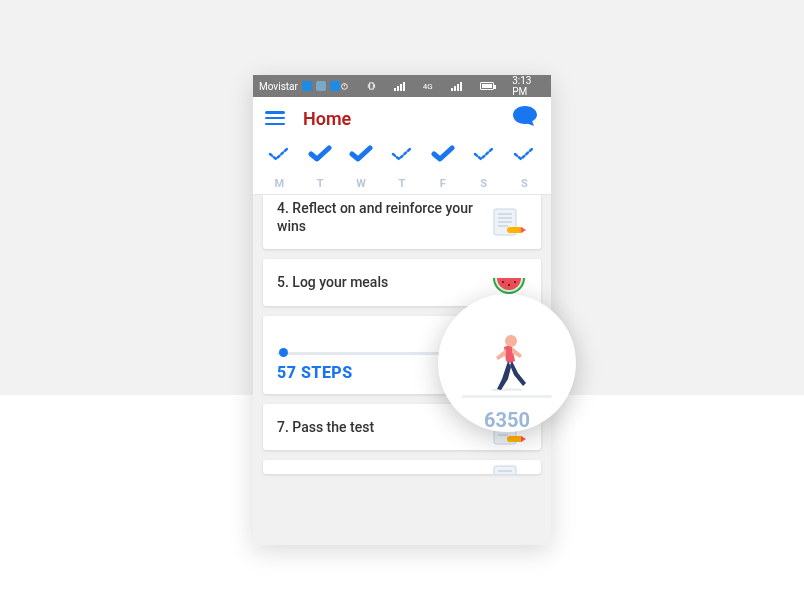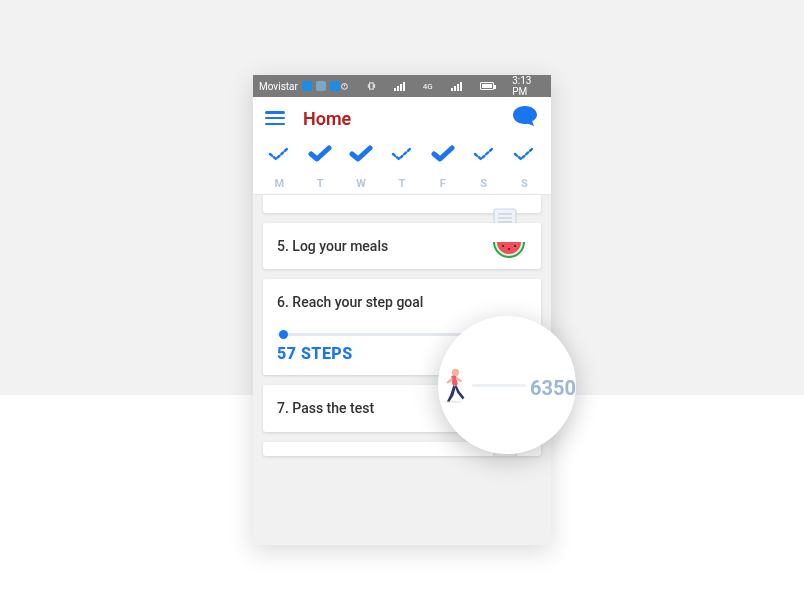--- a/index.html
+++ b/index.html
@@ -145,30 +145,30 @@
     background: #000;
     display: flex;
     align-items: center;
     justify-content: space-around;
   }
   .navbar svg { display:block; }
   
   .bubble {
     position: absolute;
     left: 438px;
-    top: 316px;
+    top: 294px;
     width: 138px;
     height: 138px;
     border-radius: 50%;
     background: #fff;
     box-shadow: 0 6px 26px rgba(0,0,0,0.22);
     display: flex;
-    flex-direction: row;
-    align-items: center;
-    justify-content: flex-start;
+    flex-direction: column;
+    align-items: center;
+    justify-content: flex-end;
     gap: 4px;
   }
   .bubble-track {
     width: 90px; height: 3px; background: #eceff3; border-radius: 2px;
     position: relative;
   }
   .bubble-count {
     font-size: 20px;
     font-weight: 700;
     color: #9bb7d8;
@@ -291,20 +291,21 @@
             <path d="M3 9 L9 14 L21 3" fill="none" stroke="#1976f0" stroke-width="2.5" stroke-dasharray="2.5 2.5" stroke-linecap="round"></path>
           </svg>
       </span>
       <span class="daylabel">S</span>
     </div>
   </div>
   <div class="week-divider"></div>
 
   <div class="content">
     <div class="card cut-top">
+      <div class="card-title">4. Reflect on and reinforce your wins</div>
       <div class="card-ico">
         <svg class="note-ico" viewBox="0 0 34 30">
           <rect x="2" y="2" width="22" height="26" rx="2" fill="#eef3f8" stroke="#c8d5e4" stroke-width="1"></rect>
           <line x1="6" y1="7" x2="20" y2="7" stroke="#c8d5e4" stroke-width="1.5"></line>
           <line x1="6" y1="11" x2="20" y2="11" stroke="#c8d5e4" stroke-width="1.5"></line>
           <line x1="6" y1="15" x2="20" y2="15" stroke="#c8d5e4" stroke-width="1.5"></line>
           <line x1="6" y1="19" x2="16" y2="19" stroke="#c8d5e4" stroke-width="1.5"></line>
           <rect x="15" y="20" width="16" height="6" rx="3" fill="#ffb300"></rect>
           <path d="M29 20 L34 23 L29 26 Z" fill="#ff5252"></path>
         </svg>
@@ -319,21 +320,20 @@
           <path d="M4 2 A14 14 0 0 0 32 2 L4 2 Z" fill="#d6f3db"></path>
           <path d="M6 2 A12 12 0 0 0 30 2 L6 2 Z" fill="#f04e5a"></path>
           <circle cx="12" cy="6" r="1" fill="#3a1a1a"></circle>
           <circle cx="18" cy="9" r="1" fill="#3a1a1a"></circle>
           <circle cx="24" cy="6" r="1" fill="#3a1a1a"></circle>
         </svg>
       </div>
     </div>
 
     <div class="card step-card">
-      <div class="card-title">6. Reach your step goal</div>
       <div class="progress-track">
         <div class="progress-dot"></div>
       </div>
       <div class="steps-label">57 STEPS</div>
     </div>
 
     <div class="card">
       <div class="card-title">7. Pass the test</div>
       <div class="card-ico">
         <svg class="note-ico" viewBox="0 0 34 30">

